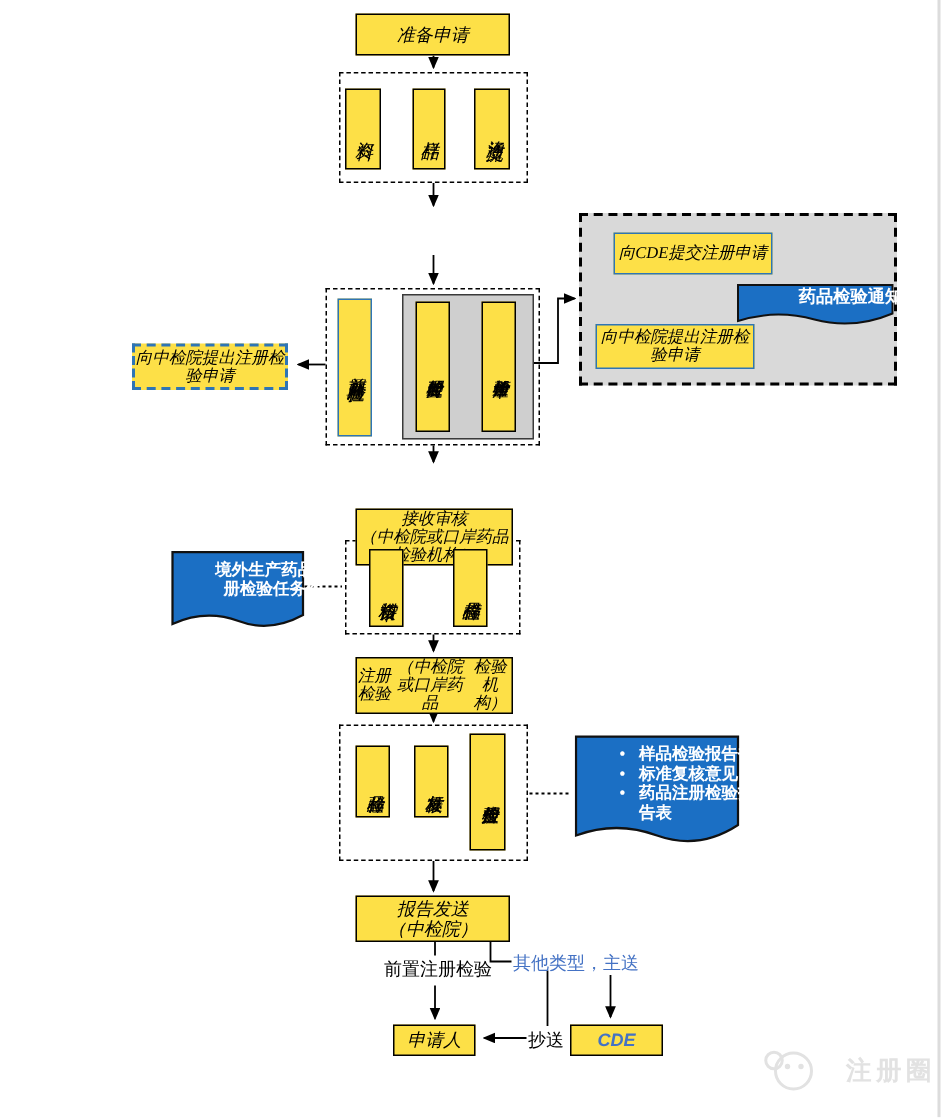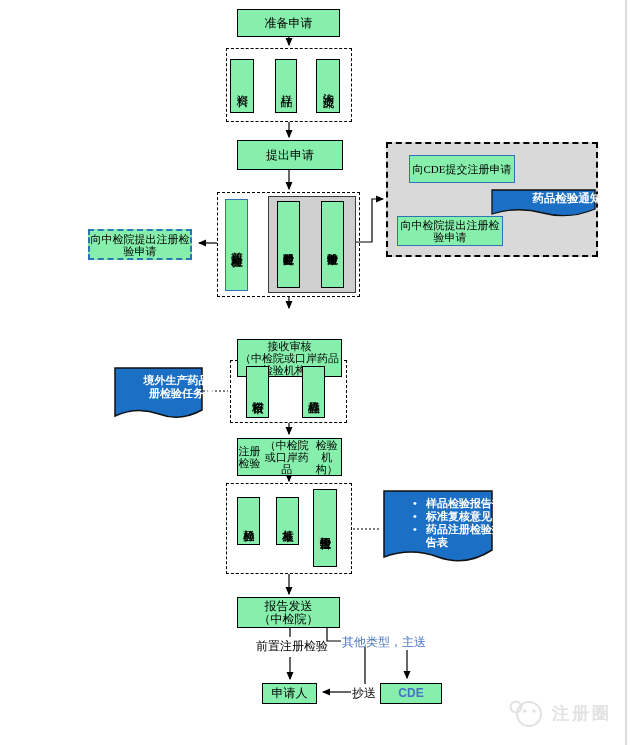--- a/index.html
+++ b/index.html
@@ -5,23 +5,23 @@
   html,body{margin:0;padding:0;background:#fff;}
   #canvas{
     position:relative;width:630px;height:745px;background:#fff;overflow:hidden;
     font-family:"Liberation Serif","DejaVu Serif",serif;color:#000;
   }
   #connectors{position:absolute;left:0;top:0;z-index:1;}
   .ln{stroke:#000;stroke-width:1.2;fill:none;}
   .dash{stroke-dasharray:4 2.5;}
   .dot{stroke-dasharray:2 2;}
   .box{
-    position:absolute;box-sizing:border-box;background:#86efac;border:1.2px solid #000;
+    position:absolute;box-sizing:border-box;background:#fde047;border:1.2px solid #000;
     display:flex;align-items:center;justify-content:center;text-align:center;
-    font-size:12px;line-height:13px;z-index:3;
+    font-size:12px;line-height:13px;z-index:3;font-style:italic;
   }
   .container{
     position:absolute;box-sizing:border-box;border:1.4px dashed #000;background:transparent;z-index:2;
   }
   .heavy{border:2.2px dashed #000;}
   .grayfill{background:#D9D9D9;}
   .innergray{position:absolute;box-sizing:border-box;background:#CFCFCF;border:1.2px solid #3a3a3a;z-index:3;}
   .vtext{writing-mode:vertical-rl;text-orientation:upright;letter-spacing:1px;}
   .blueborder{border:1.6px solid #2E75B6;}
   .bluedash{border:2.2px dashed #2E75B6;}
@@ -30,21 +30,21 @@
   .bluetext{color:#4472C4;}
   .docsvg{position:absolute;z-index:3;}
   .doctext{
     position:absolute;z-index:4;color:#fff;font-weight:bold;font-size:11px;line-height:13px;
     text-align:center;
     padding-left:23px;
   }
   .docul{margin:0;padding:0;list-style:none;text-align:left;}
   .docul li{display:flex;gap:5px;}
   .blt{flex:0 0 8px;}
-  #watermark{position:absolute;left:508px;top:696px;display:flex;align-items:center;gap:8px;z-index:5;color:#E2E2E2;}
+  #watermark{position:absolute;left:508px;top:696px;display:flex;align-items:center;gap:20px;z-index:5;color:#E2E2E2;}
   #watermark .wtext{font-size:17px;font-weight:bold;letter-spacing:3px;}
   #rightedge{position:absolute;left:625px;top:0;width:2px;height:745px;background:#DCDCDC;z-index:0;}
 </style>
 </head>
 <body>
 
 <div id="canvas">
 
   <div id="rightedge"></div>
 
@@ -76,21 +76,20 @@
     <path class="ln" d="M407,650 V678" marker-end="url(#ah)"></path>
   </svg>
 
   <div class="box" style="left:237px;top:9px;width:103px;height:28px;">准备申请</div>
 
   <div class="container" style="left:226px;top:48px;width:126px;height:74px;"></div>
   <div class="box vtext" style="left:230px;top:59px;width:24px;height:54px;">资料</div>
   <div class="box vtext" style="left:275px;top:59px;width:22px;height:54px;">样品</div>
   <div class="box vtext" style="left:316px;top:59px;width:24px;height:54px;font-size:11.5px;">沟通交流</div>
 
-  <div class="box" style="left:237px;top:140px;width:106px;height:30px;">提出申请</div>
 
   <div class="container" style="left:217px;top:192px;width:143px;height:105px;"></div>
   <div class="box vtext blueborder" style="left:225px;top:199px;width:23px;height:92px;">前置注册检验</div>
   <div class="innergray" style="left:268px;top:196px;width:88px;height:97px;"></div>
   <div class="box vtext small" style="left:277px;top:201px;width:23px;height:87px;letter-spacing:0;">受理时注册检验</div>
   <div class="box vtext small" style="left:321px;top:201px;width:23px;height:87px;letter-spacing:0;">审评中注册检验</div>
 
   <div class="box bluedash small" style="left:88px;top:229px;width:104px;height:31px;flex-direction:column;">
     <span>向中检院提出注册检</span>
     <span>验申请</span>

